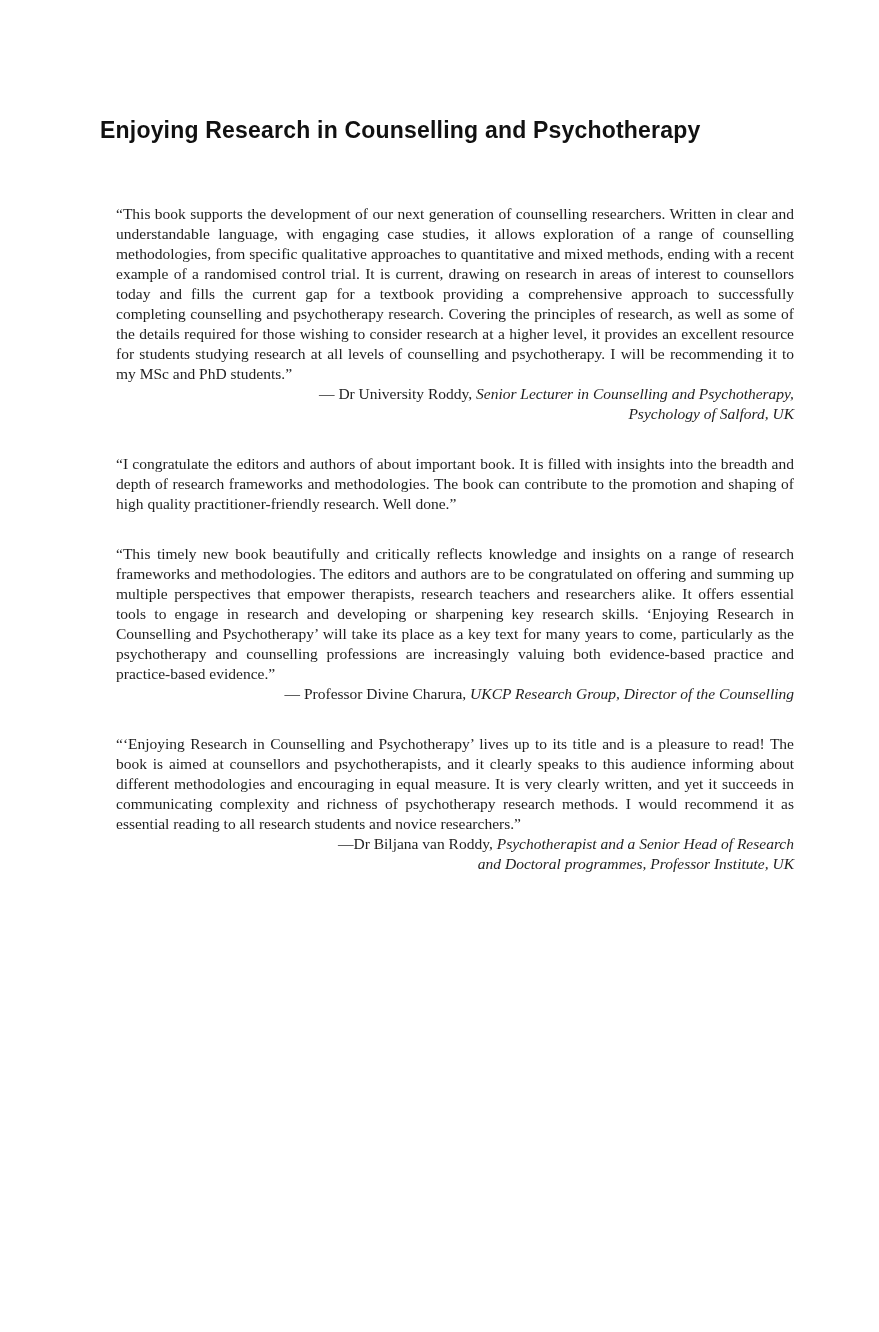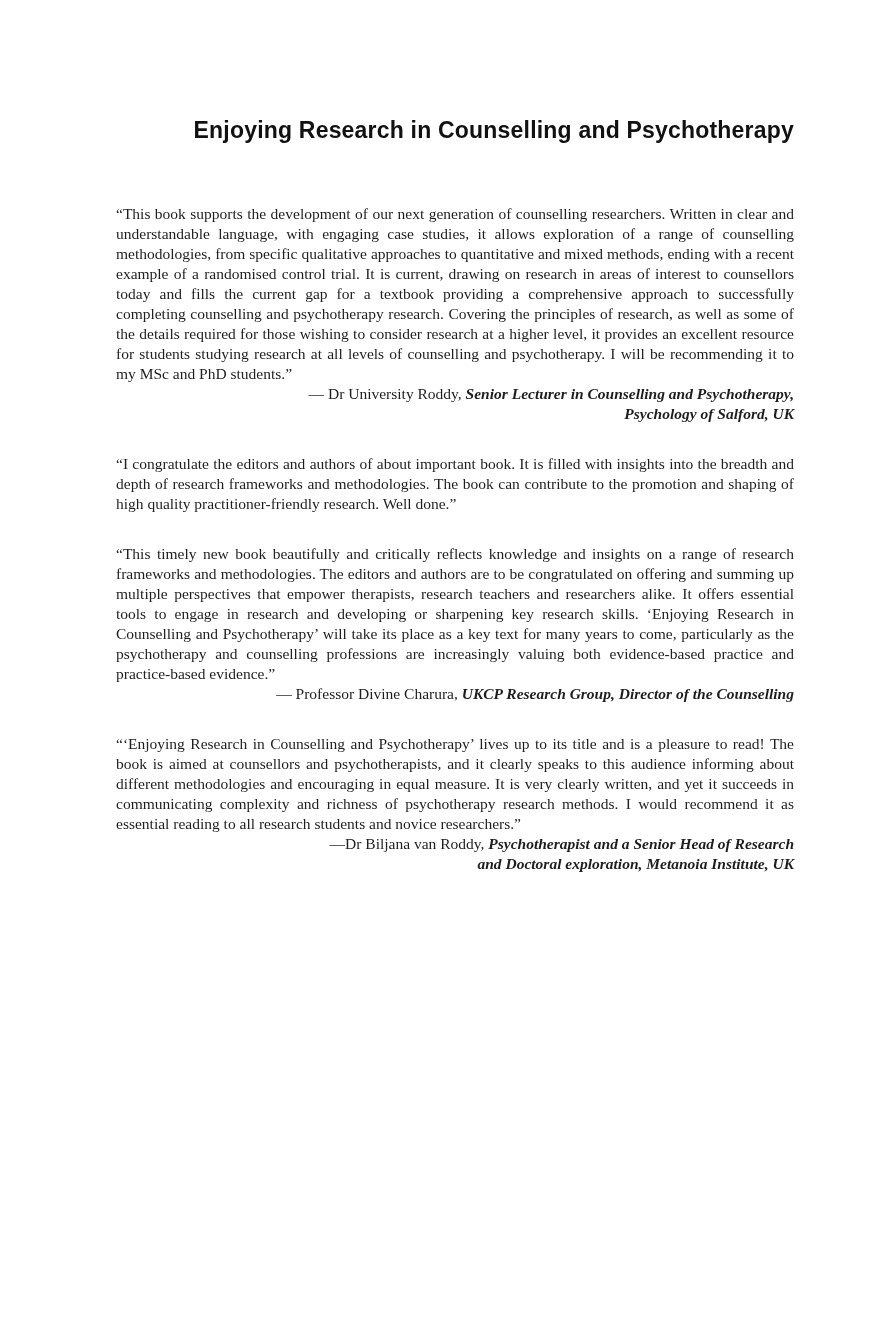--- a/index.html
+++ b/index.html
@@ -22,21 +22,20 @@
     background: #ffffff;
   }
   .page-title {
     font-family: "Liberation Sans", sans-serif;
     font-weight: 600;
     font-size: 23px;
     line-height: 28px;
     color: #111111;
     margin: 0 0 60px 0;
     letter-spacing: 0.2px;
-    text-align: right;
   }
   .endorsement {
     margin: 0 0 30px 16px;
   }
   .quote {
     margin: 0;
     font-size: 15.5px;
     line-height: 20px;
     text-align: justify;
     text-justify: inter-word;
@@ -45,21 +44,20 @@
     margin: 0;
     font-size: 15.5px;
     line-height: 20px;
     text-align: right;
   }
   .by {
     font-style: normal;
   }
   .role {
     font-style: italic;
-    font-weight: bold;
   }
 </style>
 </head>
 <body>
 
 <div class="page">
 
   <h1 class="page-title">Enjoying Research in Counselling and Psychotherapy</h1>
 
   <section class="endorsement">
@@ -81,17 +79,17 @@
       <span class="by">— Professor Divine Charura,</span>
       <span class="role">UKCP Research Group, Director of the Counselling</span><br>
     </p>
   </section>
 
   <section class="endorsement">
     <p class="quote">“‘Enjoying Research in Counselling and Psychotherapy’ lives up to its title and is a pleasure to read! The book is aimed at counsellors and psychotherapists, and it clearly speaks to this audience informing about different methodologies and encouraging in equal measure. It is very clearly written, and yet it succeeds in communicating complexity and richness of psychotherapy research methods. I would recommend it as essential reading to all research students and novice researchers.”</p>
     <p class="attribution">
       <span class="by">—Dr Biljana van Roddy,</span>
       <span class="role">Psychotherapist and a Senior Head of Research</span><br>
-      <span class="role">and Doctoral exploration, Metanoia Institute, UK</span>
+      <span class="role">and Doctoral programmes, Professor Institute, UK</span>
     </p>
   </section>
 
 </div>
 
 </body></html>

